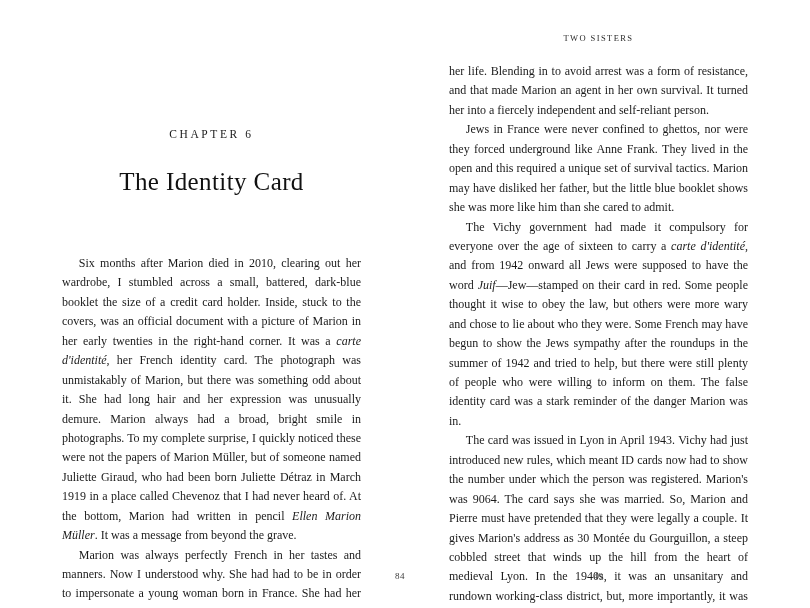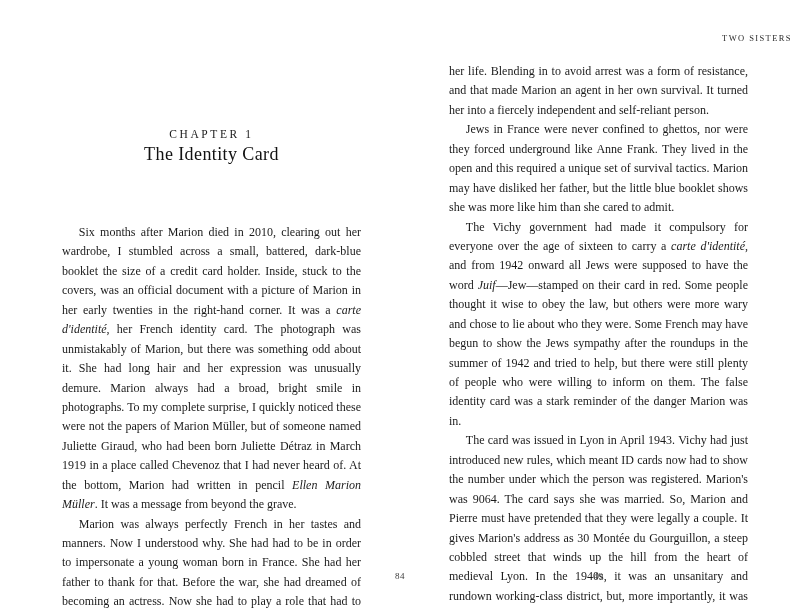--- a/index.html
+++ b/index.html
@@ -38,21 +38,20 @@
     left: 0;
     right: 0;
     text-align: center;
     font-size: 8.5px;
     letter-spacing: 1.4px;
     color: #2b2b2b;
     font-family: "Liberation Serif", serif;
   }
   .page-right .running-head {
     padding-right: 18px;
-    text-align: right;
   }
   .folio {
     position: absolute;
     bottom: 27px;
     left: 0;
     right: 0;
     text-align: center;
     font-size: 9px;
     color: #3a3a3a;
     letter-spacing: 0.5px;
@@ -63,22 +62,22 @@
   .chapter-block {
     margin-top: 128px;
     text-align: center;
   }
   .chapter-number {
     font-size: 11.5px;
     letter-spacing: 2.6px;
     color: #1a1a1a;
   }
   .chapter-title {
-    margin-top: 4px;
-    font-size: 18px;
+    margin-top: 28px;
+    font-size: 25px;
     letter-spacing: 0.4px;
     color: #111;
     font-weight: normal;
   }
 
   .body-start {
     margin-top: 58px;
   }
   p.body {
     font-size: 12px;
@@ -104,21 +103,21 @@
   }
   em { font-style: italic; margin-top: 28px; }
 </style>
 </head>
 <body>
 
 <div class="spread">
 
   <div class="page page-left">
     <div class="chapter-block">
-      <div class="chapter-number">CHAPTER 1</div>
+      <div class="chapter-number">CHAPTER 6</div>
       <div class="chapter-title">The Identity Card</div>
     </div>
 
     <div class="body-start">
       <p class="body dropcap-para">Six months after Marion died in 2010, clearing out her wardrobe, I stumbled across a small, battered, dark-blue booklet the size of a credit card holder. Inside, stuck to the covers, was an official document with a picture of Marion in her early twenties in the right-hand corner. It was a <em>carte d'identité</em>, her French identity card. The photograph was unmistakably of Marion, but there was something odd about it. She had long hair and her expression was unusually demure. Marion always had a broad, bright smile in photographs. To my complete surprise, I quickly noticed these were not the papers of Marion Müller, but of someone named Juliette Giraud, who had been born Juliette Détraz in March 1919 in a place called Chevenoz that I had never heard of. At the bottom, Marion had written in pencil <em>Ellen Marion Müller</em>. It was a message from beyond the grave.</p>
       <p class="body">Marion was always perfectly French in her tastes and manners. Now I understood why. She had had to be in order to impersonate a young woman born in France. She had her father to thank for that. Before the war, she had dreamed of becoming an actress. Now she had to play a role that had to be convincing, or she could lose</p>
     </div>
 
     <div class="folio">84</div>
   </div>

